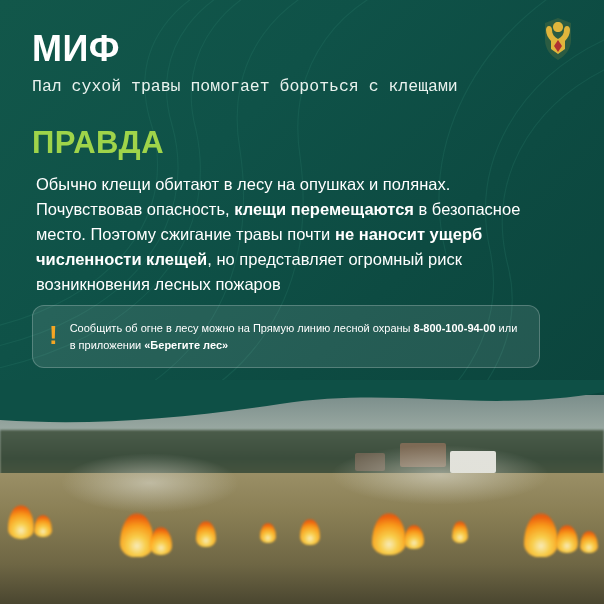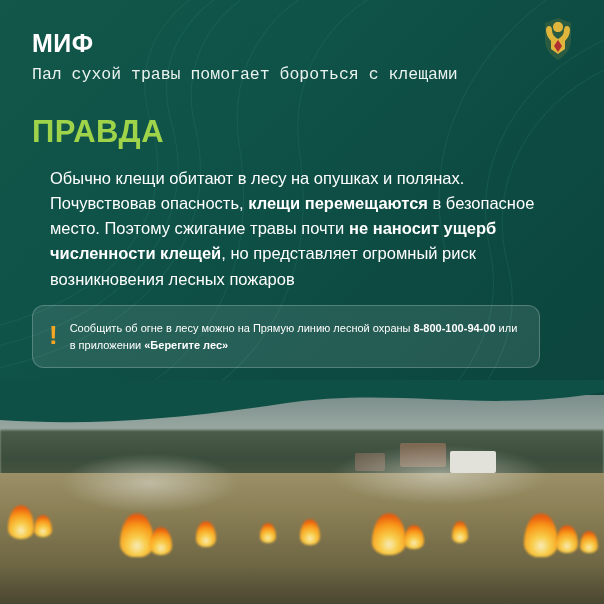--- a/index.html
+++ b/index.html
@@ -31,21 +31,21 @@
     inset: 0;
     opacity: .35;
   }
   .content {
     position: absolute;
     left: 32px;
     top: 30px;
     width: 540px;
   }
   .title-myth {
-    font-size: 25px;
+    font-size: 36px;
     font-weight: bold;
     color: #ffffff;
     letter-spacing: .5px;
     margin: 0 0 8px 0;
     line-height: 1.05;
   }
   .myth-text {
     font-size: 16.5px;
     color: #eaf3ef;
     margin: 0 0 30px 0;
@@ -57,21 +57,21 @@
     font-weight: bold;
     color: #9fd44a;
     letter-spacing: .5px;
     margin: 0 0 12px 0;
     line-height: 1.05;
   }
   .truth-text {
     font-size: 16.5px;
     color: #ffffff;
     line-height: 1.52;
-    margin: 18px;
+    margin: 4px;
     max-width: 520px;
   }
   .truth-text b {
     font-weight: bold;
     color: #ffffff;
   }
   
   .callout {
     position: absolute;
     left: 32px;

